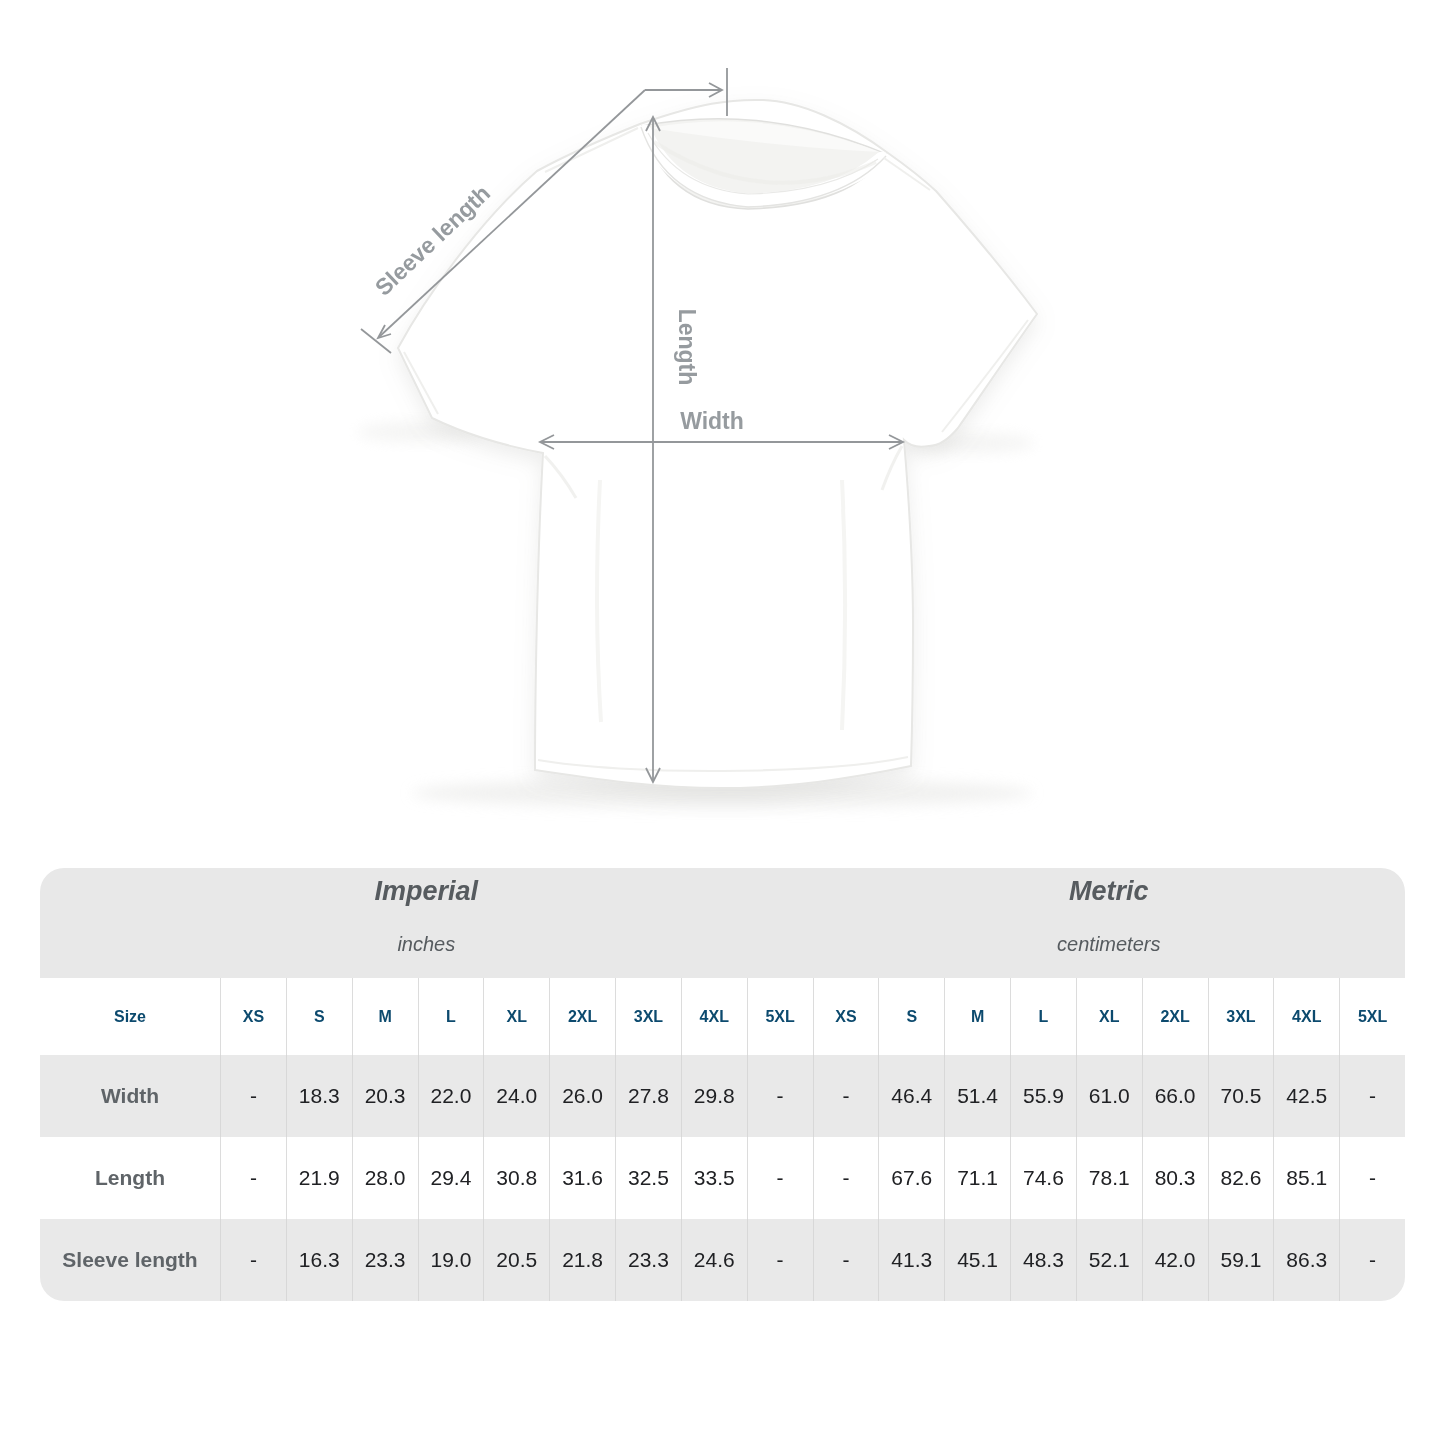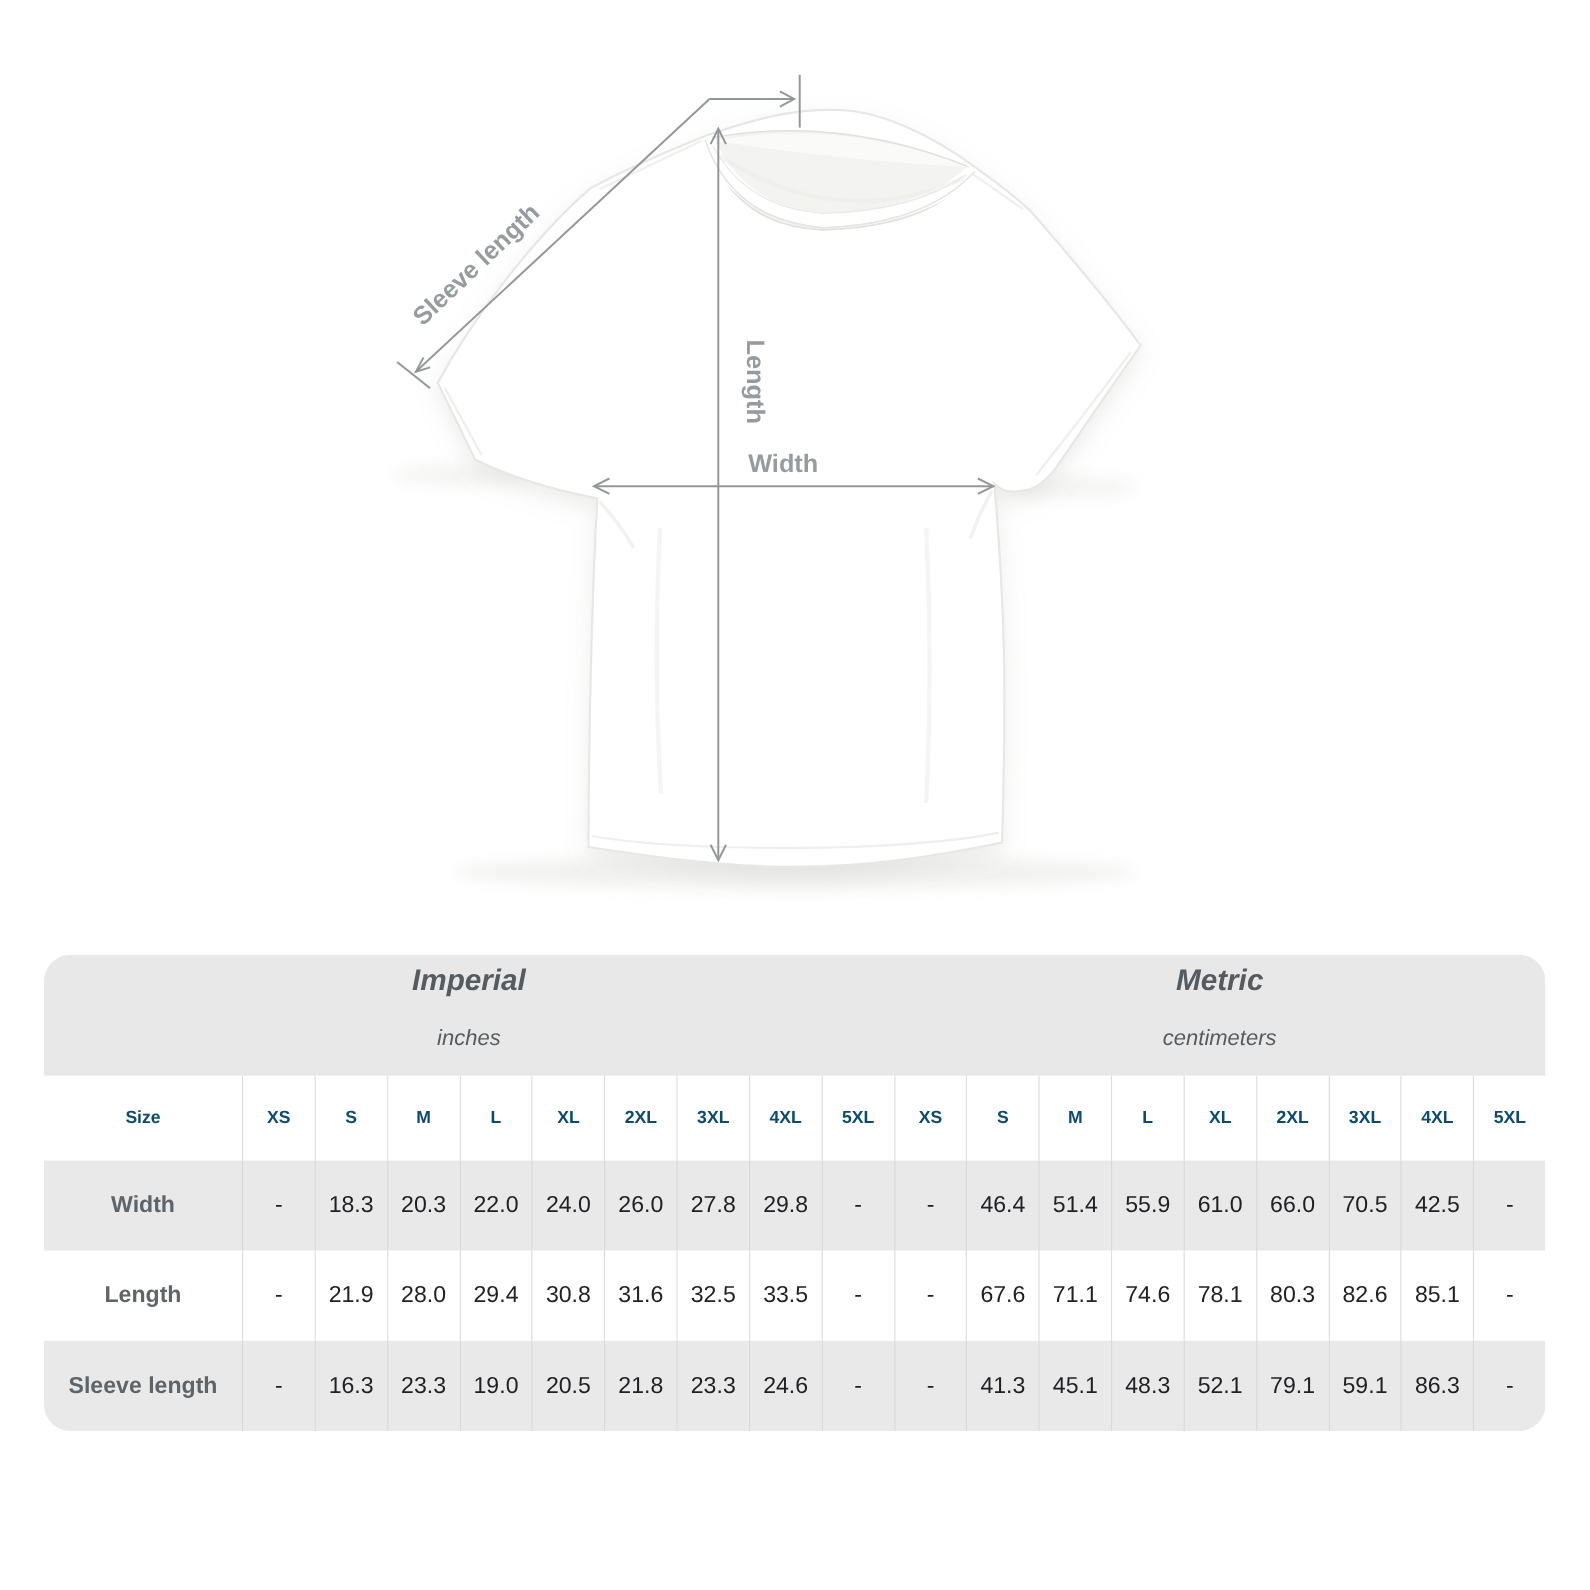--- a/index.html
+++ b/index.html
@@ -206,20 +206,20 @@
         <div class="cell h-data val gray">20.5</div>
         <div class="cell h-data val gray">21.8</div>
         <div class="cell h-data val gray">23.3</div>
         <div class="cell h-data val gray">24.6</div>
         <div class="cell h-data val gray">-</div>
         <div class="cell h-data val gray">-</div>
         <div class="cell h-data val gray">41.3</div>
         <div class="cell h-data val gray">45.1</div>
         <div class="cell h-data val gray">48.3</div>
         <div class="cell h-data val gray">52.1</div>
-        <div class="cell h-data val gray">79.1</div>
+        <div class="cell h-data val gray">42.0</div>
         <div class="cell h-data val gray">59.1</div>
         <div class="cell h-data val gray">86.3</div>
         <div class="cell h-data val gray">-</div>
       </div>
   </div>
 
 </div>
 
 </body></html>

